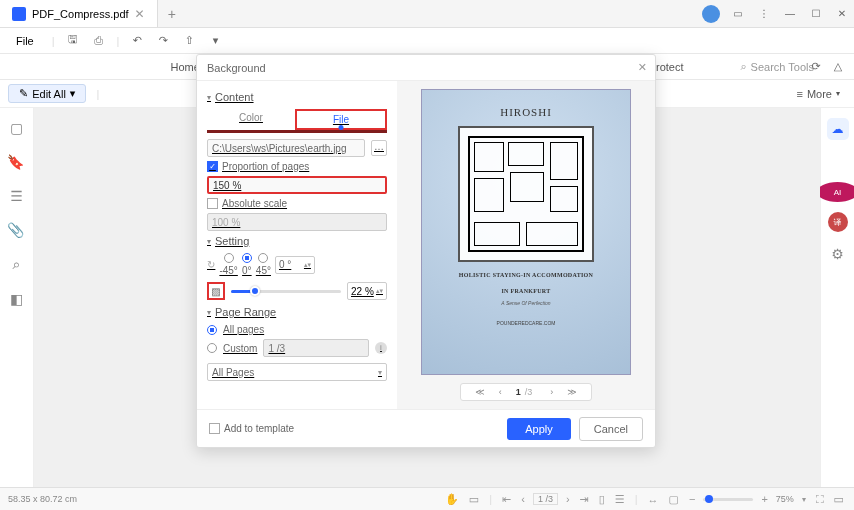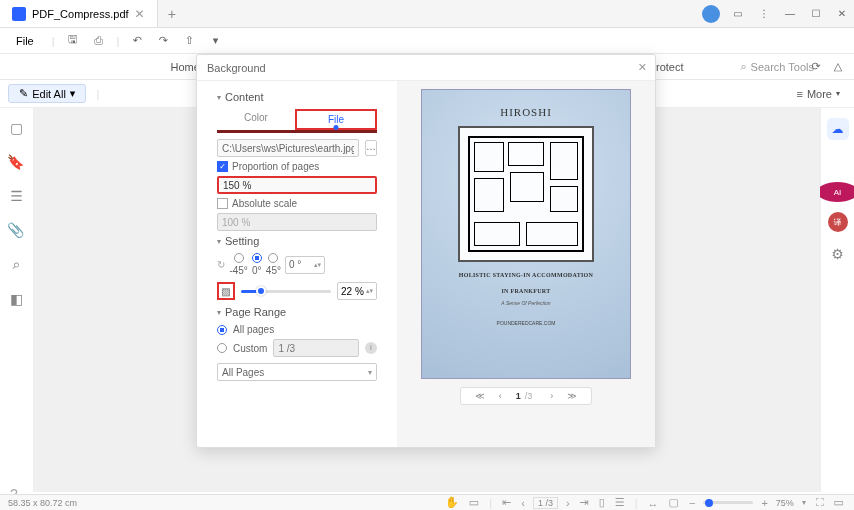--- a/index.html
+++ b/index.html
@@ -36,21 +36,21 @@
     .badge-t { width: 20px; height: 20px; border-radius: 50%; background: #c94848; color: #fff; font-size: 8px; display: flex; align-items: center; justify-content: center; }
     .badge-cloud { width: 22px; height: 22px; border-radius: 5px; background: #eaf2ff; color: #2962ff; font-size: 12px; display: flex; align-items: center; justify-content: center; }
     
     .content { flex: 1; display: flex; position: relative; background: #f0f0f0; }
     .help-icon { position: absolute; left: 10px; bottom: 8px; color: #aaa; font-size: 13px; }
     
     .dialog { position: absolute; left: 196px; top: 54px; width: 460px; height: 394px; background: #fff; border: 1px solid #ddd; box-shadow: 0 4px 16px rgba(0,0,0,0.15); border-radius: 3px; display: flex; flex-direction: column; }
     .dlg-header { height: 26px; display: flex; align-items: center; padding: 0 10px; border-bottom: 1px solid #eee; color: #666; font-size: 11px; position: relative; }
     .dlg-close { position: absolute; right: 8px; color: #999; font-size: 11px; }
     .dlg-body { flex: 1; display: flex; overflow: hidden; }
-    .dlg-left { width: 200px; padding: 6px 20px; overflow-y: auto; }
+    .dlg-left { width: 200px; padding: 6px 10px; overflow-y: auto; text-decoration: underline; }
     .dlg-right { flex: 1; background: #f5f5f5; display: flex; flex-direction: column; align-items: center; padding: 8px; }
     
     .section-title { color: #555; font-size: 11px; margin: 4px 0 6px; display: flex; align-items: center; gap: 4px; }
     .section-title::before { content: "▾"; font-size: 8px; color: #888; }
     
     .tabs-row { display: flex; border-bottom: 3px solid #7f1d1d; margin-bottom: 6px; }
     .dlg-tab { flex: 1; text-align: center; padding: 3px 0; font-size: 10px; color: #888; }
     .dlg-tab.active { color: #2962ff; border-bottom: 1px solid #2962ff; }
     .red-box { border: 2px solid #e03030 !important; }
     
@@ -91,21 +91,21 @@
     .pv-small { font-size: 5px; font-style: italic; color: #555; margin-top: 6px; }
     .pv-link { font-size: 5px; color: #444; margin-top: 14px; }
     
     .pager { display: flex; align-items: center; justify-content: center; gap: 6px; margin-top: 8px; background: #fff; border: 1px solid #ddd; border-radius: 3px; padding: 3px 10px; font-size: 9px; color: #888; }
     .pager span { padding: 0 4px; }
     
     .dlg-footer { height: 38px; display: flex; align-items: center; padding: 0 12px; border-top: 1px solid #eee; gap: 8px; }
     .btn-primary { background: #2962ff; color: #fff; border: none; padding: 5px 18px; border-radius: 3px; font-size: 11px; }
     .btn-cancel { background: #fff; border: 1px solid #ccc; color: #666; padding: 5px 14px; border-radius: 3px; font-size: 11px; }
     
-    .statusbar { position: absolute; bottom: 0; left: 0; right: 0; height: 16px; background: #f8f8f8; border-top: 1px solid #e0e0e0; display: flex; align-items: center; padding: 0 8px; font-size: 9px; color: #888; }
+    .statusbar { position: absolute; bottom: 0; left: 0; right: 0; height: 23px; background: #f8f8f8; border-top: 1px solid #e0e0e0; display: flex; align-items: center; padding: 0 8px; font-size: 9px; color: #888; }
     .statusbar .st-right { margin-left: auto; display: flex; align-items: center; gap: 6px; }
     .zoom-slider { width: 50px; height: 3px; background: #ddd; border-radius: 2px; position: relative; }
     .zoom-thumb { position: absolute; left: 12%; top: 50%; transform: translate(-50%,-50%); width: 8px; height: 8px; background: #2962ff; border-radius: 50%; }
     .st-icon { color: #999; font-size: 11px; padding: 0 2px; }
 
     .guide-dot { position: absolute; width:5px; height:5px; background:#2962ff; border-radius:50%; }
   </style>
 </head>
 <body>
 
@@ -305,20 +305,28 @@
         <div class="pv-link">POUNDEREDCARE.COM</div>
       </div>
       <div class="pager">
         <span>≪</span>
         <span>‹</span>
         <span style="color:#333"><b>1</b><span style="color:#aaa">/3</span></span>
         <span>›</span>
         <span>≫</span>
       </div>
     </div>
+  </div>
+  <div class="dlg-footer">
+    <div class="chk-row">
+      <div class="chk unchecked"></div>
+      <span>Add to template</span>
+    </div>
+    <button class="btn-primary" style="margin-left:auto">Apply</button>
+    <button class="btn-cancel">Cancel</button>
   </div>
 </div>
 
 <div class="statusbar">
   <span>58.35 x 80.72 cm</span>
   <div class="st-right">
     <span class="st-icon">✋</span>
     <span class="st-icon">▭</span>
     <span class="st-icon" style="color:#ddd">|</span>
     <span class="st-icon">⇤</span>

